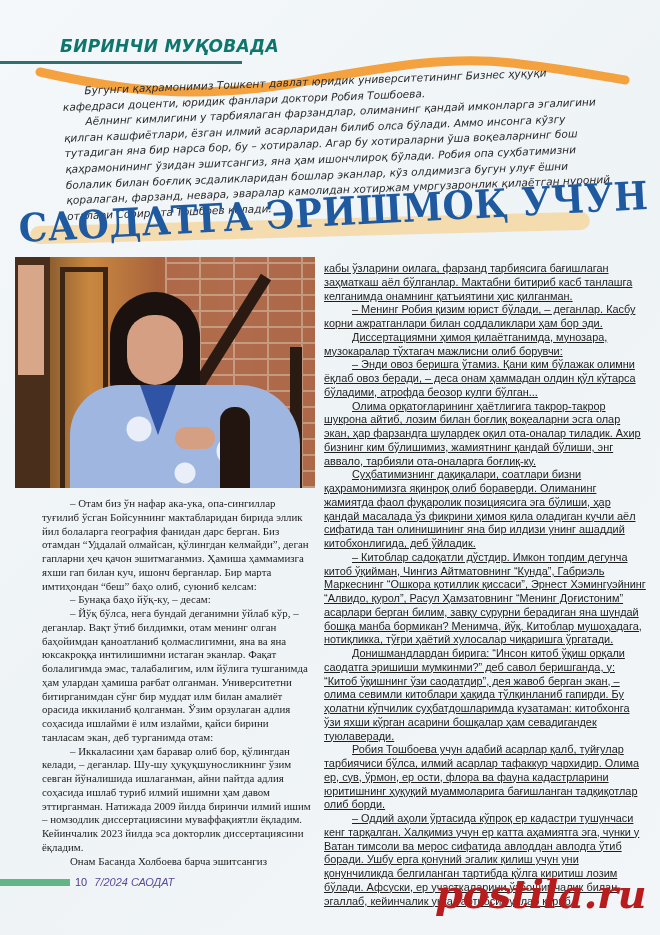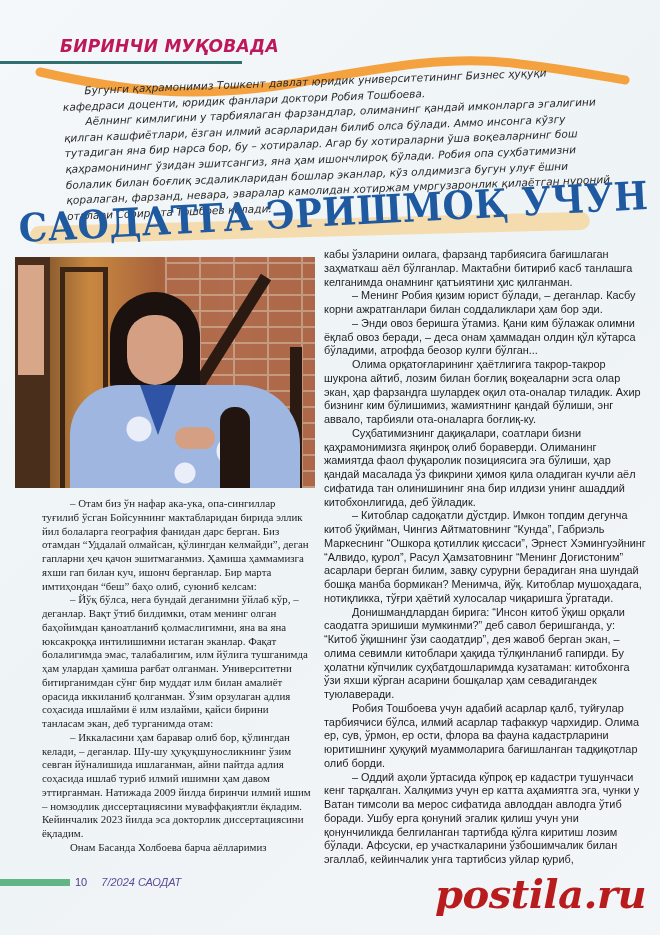--- a/index.html
+++ b/index.html
@@ -5,21 +5,21 @@
   html, body { margin: 0; padding: 0; }
   body {
     width: 660px; height: 935px; overflow: hidden; position: relative;
     background: linear-gradient(135deg, #f4f8fa 0%, #eef3f6 50%, #f3f6f8 100%);
     font-family: "Liberation Sans", sans-serif; color: #1e1e1e;
   }
   .page { position: absolute; inset: 0; }
   .section-title {
     position: absolute; left: 60px; top: 36px;
     font-family: "DejaVu Sans", sans-serif; font-weight: bold; font-style: italic;
-    font-size: 17px; color: #be185d; letter-spacing: 0.3px;
+    font-size: 17px; color: #0f766e; letter-spacing: 0.3px;
   }
   .section-rule {
     position: absolute; left: 0; top: 61px; width: 242px; height: 3px; background: #2f6f6e;
   }
   .wave { position: absolute; left: 0; top: 50px; width: 660px; height: 50px; }
   .intro {
     position: absolute; left: 62px; top: 84px; width: 545px;
     transform: rotate(-2.2deg); transform-origin: left top;
     font-family: "DejaVu Sans", sans-serif; font-style: italic;
     font-size: 10.6px; line-height: 15.6px; color: #2a2a2a;
@@ -58,27 +58,27 @@
   .photo .face { position: absolute; left: 112px; top: 58px; width: 56px; height: 70px; background: #d59f84; border-radius: 26px 26px 28px 28px; }
   .photo .body { position: absolute; left: 55px; top: 128px; width: 230px; height: 110px; background: #9fb6e0; border-radius: 50px 60px 0 0; }
   .photo .body-pattern { position: absolute; left: 55px; top: 128px; width: 230px; height: 110px; border-radius: 50px 60px 0 0;
     background: radial-gradient(circle at 30% 40%, #e9eef8 0 12px, transparent 13px), radial-gradient(circle at 70% 60%, #e9eef8 0 14px, transparent 15px), radial-gradient(circle at 50% 80%, #e9eef8 0 10px, transparent 11px); }
   .photo .vneck { position: absolute; left: 125px; top: 128px; width: 0; height: 0; border-left: 18px solid transparent; border-right: 18px solid transparent; border-top: 50px solid #2f54a6; }
   .photo .hand { position: absolute; left: 160px; top: 170px; width: 40px; height: 22px; background: #d59f84; border-radius: 12px; }
 
   .col { position: absolute; font-size: 10.9px; line-height: 13.75px; color: #1e1e1e; text-align: left; }
   .col p { margin: 0; }
   .col p.ind { text-indent: 28px; }
-  .col-right { left: 324px; top: 248px; width: 322px; }
+  .col-right { left: 324px; top: 262px; width: 322px; text-decoration: underline; }
   .col-left { left: 42px; top: 497px; width: 270px; font-family: Liberation Serif, serif; }
 
   .footer-bar { position: absolute; left: 0; top: 879px; width: 70px; height: 7px; background: #62b585; }
   .footer-text { position: absolute; left: 75px; top: 876px; font-size: 11px; color: #4a3b8a; white-space: nowrap; }
   .footer-num { color: #4a3b8a; text-align: center; }
-  .footer-issue { font-style: italic; color: #5a4c9a; margin-left: 11px; }
+  .footer-issue { font-style: italic; color: #5a4c9a; margin-left: 4px; }
 
   .watermark {
     position: absolute; left: 435px; top: 870px;
     font-family: "DejaVu Serif", serif; font-style: italic; font-weight: bold;
     font-size: 40px; color: #b91c1c; letter-spacing: -0.5px;
   }
 </style>
 </head>
 <body>
 
@@ -113,34 +113,36 @@
     <div class="body-pattern"></div>
     <div class="vneck"></div>
     <div class="face"></div>
     <div class="post"></div>
     <div class="hand"></div>
   </div>
 
   <div class="col col-right">
     <p>кабы ўзларини оилага, фарзанд тарбиясига бағишлаган заҳматкаш аёл бўлганлар. Мактабни битириб касб танлашга келганимда онамнинг қатъиятини ҳис қилганман.</p>
     <p class="ind">– Менинг Робия қизим юрист бўлади, – деганлар. Касбу корни ажратганлари билан соддаликлари ҳам бор эди.</p>
+    <p class="ind">Диссертациямни ҳимоя қилаётганимда, мунозара, музокаралар тўхтагач мажлисни олиб борувчи:</p>
     <p class="ind">– Энди овоз беришга ўтамиз. Қани ким бўлажак олимни ёқлаб овоз беради, – деса онам ҳаммадан олдин қўл кўтарса бўладими, атрофда беозор кулги бўлган...</p>
     <p class="ind">Олима орқатоғларининг ҳаётлигига такрор-такрор шукрона айтиб, лозим билан боғлиқ воқеаларни эсга олар экан, ҳар фарзандга шулардек оқил ота-оналар тиладик. Ахир бизнинг ким бўлишимиз, жамиятнинг қандай бўлиши, энг аввало, тарбияли ота-оналарга боғлиқ-ку.</p>
     <p class="ind">Суҳбатимизнинг дақиқалари, соатлари бизни қаҳрамонимизга яқинроқ олиб бораверди. Олиманинг жамиятда фаол фуқаролик позициясига эга бўлиши, ҳар қандай масалада ўз фикрини ҳимоя қила оладиган кучли аёл сифатида тан олинишининг яна бир илдизи унинг ашаддий китобхонлигида, деб ўйладик.</p>
     <p class="ind">– Китоблар садоқатли дўстдир. Имкон топдим дегунча китоб ўқийман, Чингиз Айтматовнинг “Кунда”, Габриэль Маркеснинг “Ошкора қотиллик қиссаси”, Эрнест Хэмингуэйнинг “Алвидо, қурол”, Расул Ҳамзатовнинг “Менинг Доғистоним” асарлари берган билим, завқу сурурни берадиган яна шундай бошқа манба бормикан? Менимча, йўқ. Китоблар мушоҳадага, нотиқликка, тўғри ҳаётий хулосалар чиқаришга ўргатади.</p>
     <p class="ind">Донишмандлардан бирига: “Инсон китоб ўқиш орқали саодатга эришиши мумкинми?” деб савол беришганда, у: “Китоб ўқишнинг ўзи саодатдир”, дея жавоб берган экан, – олима севимли китоблари ҳақида тўлқинланиб гапирди. Бу ҳолатни кўпчилик суҳбатдошларимда кузатаман: китобхонга ўзи яхши кўрган асарини бошқалар ҳам севадигандек туюлаверади.</p>
     <p class="ind">Робия Тошбоева учун адабий асарлар қалб, туйғулар тарбиячиси бўлса, илмий асарлар тафаккур чархидир. Олима ер, сув, ўрмон, ер ости, флора ва фауна кадастрларини юритишнинг ҳуқуқий муаммоларига бағишланган тадқиқотлар олиб борди.</p>
     <p class="ind">– Оддий аҳоли ўртасида кўпроқ ер кадастри тушунчаси кенг тарқалган. Халқимиз учун ер катта аҳамиятга эга, чунки у Ватан тимсоли ва мерос сифатида авлоддан авлодга ўтиб боради. Ушбу ерга қонуний эгалик қилиш учун уни қонунчиликда белгиланган тартибда қўлга киритиш лозим бўлади. Афсуски, ер участкаларини ўзбошимчалик билан эгаллаб, кейинчалик унга тартибсиз уйлар қуриб,</p>
   </div>
 
   <div class="col col-left">
     <p class="ind">– Отам биз ўн нафар ака-ука, опа-сингиллар туғилиб ўсган Бойсуннинг мактабларидан бирида эллик йил болаларга география фанидан дарс берган. Биз отамдан “Уддалай олмайсан, қўлингдан келмайди”, деган гапларни ҳеч қачон эшитмаганмиз. Ҳамиша ҳаммамизга яхши гап билан куч, ишонч берганлар. Бир марта имтиҳондан “беш” баҳо олиб, суюниб келсам:</p>
+    <p class="ind">– Бунақа баҳо йўқ-ку, – десам:</p>
     <p class="ind">– Йўқ бўлса, нега бундай деганимни ўйлаб кўр, – деганлар. Вақт ўтиб билдимки, отам менинг олган баҳойимдан қаноатланиб қолмаслигимни, яна ва яна юксакроққа интилишимни истаган эканлар. Фақат болалигимда эмас, талабалигим, илм йўлига тушганимда ҳам улардан ҳамиша рағбат олганман. Университетни битирганимдан сўнг бир муддат илм билан амалиёт орасида иккиланиб қолганман. Ўзим орзулаган адлия соҳасида ишлайми ё илм излайми, қайси бирини танласам экан, деб турганимда отам:</p>
     <p class="ind">– Иккаласини ҳам баравар олиб бор, қўлингдан келади, – деганлар. Шу-шу ҳуқуқшуносликнинг ўзим севган йўналишида ишлаганман, айни пайтда адлия соҳасида ишлаб туриб илмий ишимни ҳам давом эттирганман. Натижада 2009 йилда биринчи илмий ишим – номзодлик диссертациясини муваффақиятли ёқладим. Кейинчалик 2023 йилда эса докторлик диссертациясини ёқладим.</p>
-    <p class="ind">Онам Басанда Холбоева барча аёлларимиз</p>
+    <p class="ind">Онам Басанда Холбоева барча эшитсангиз</p>
   </div>
 
   <div class="footer-bar"></div>
   <div class="footer-text">
     <span class="footer-num">10</span>
     <span class="footer-issue">7/2024 САОДАТ</span>
   </div>
 
   <div class="watermark">postila.ru</div>
 </div>

